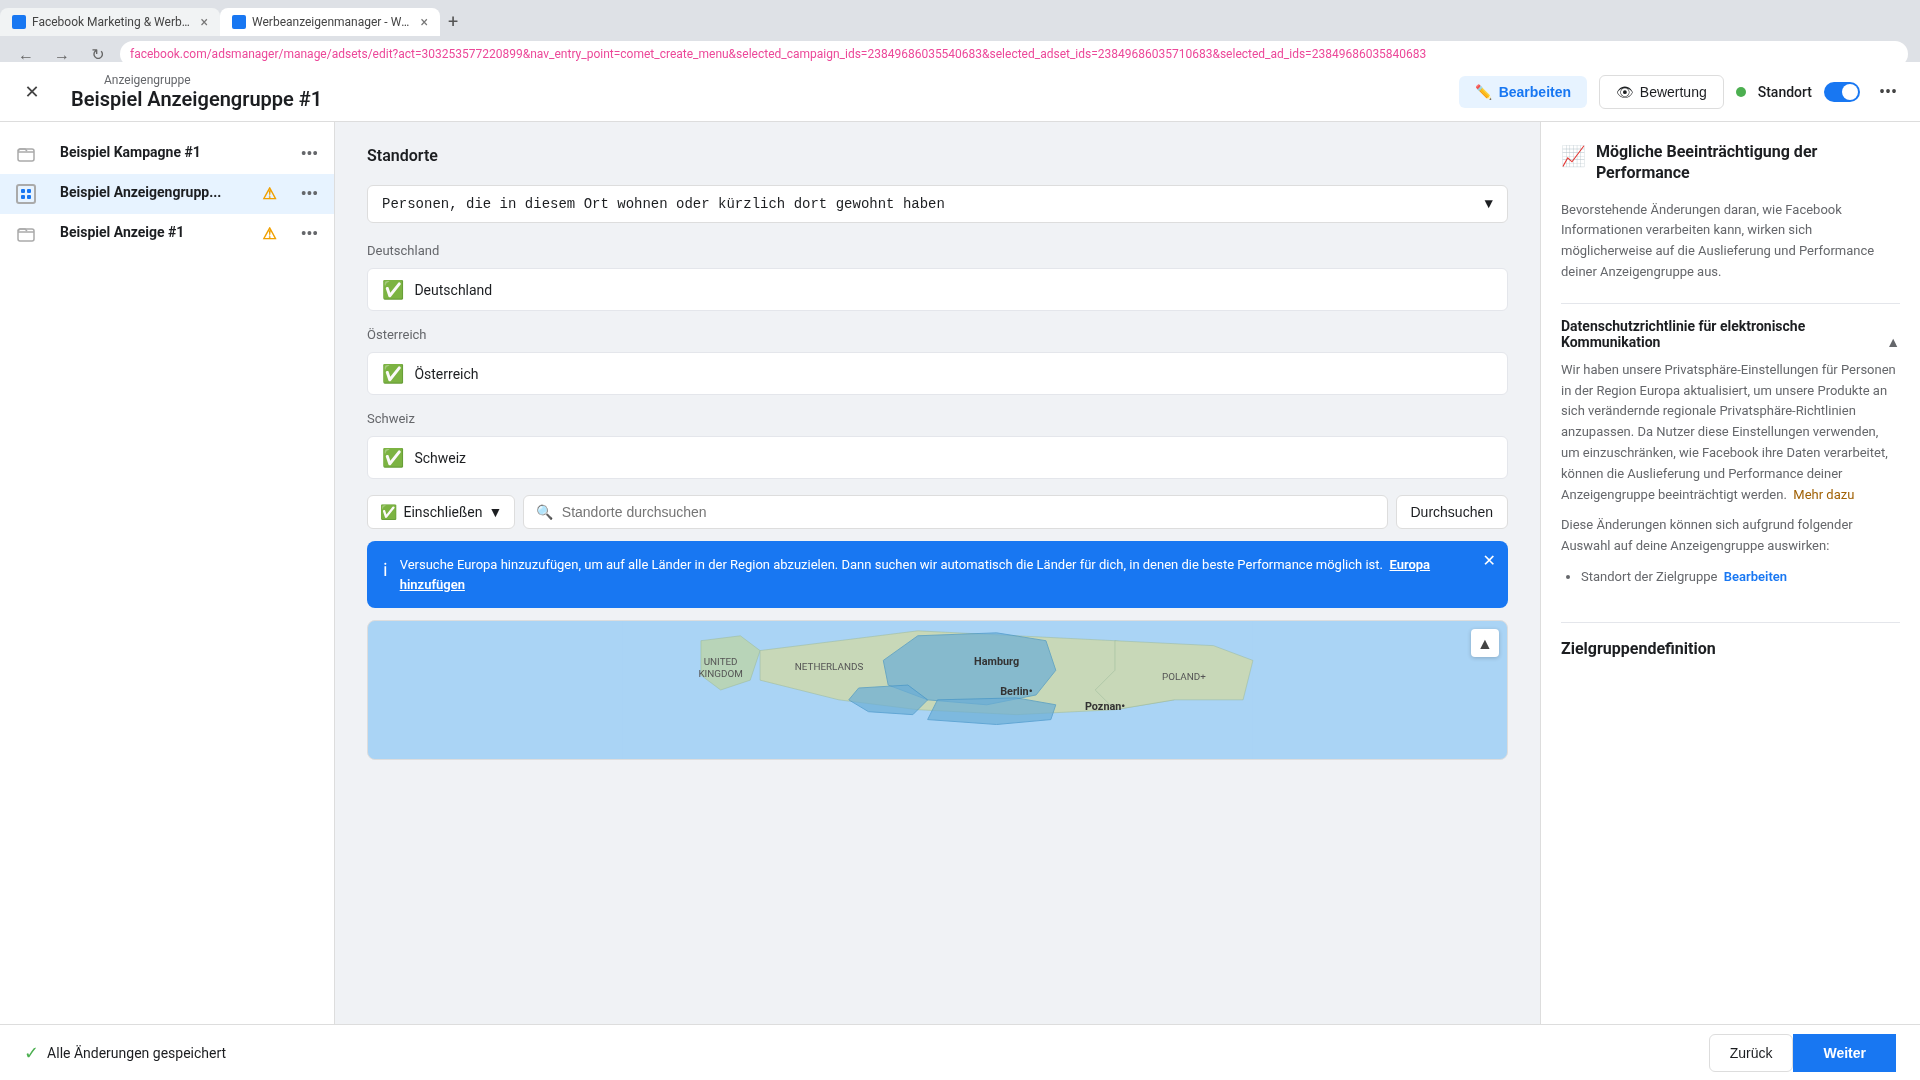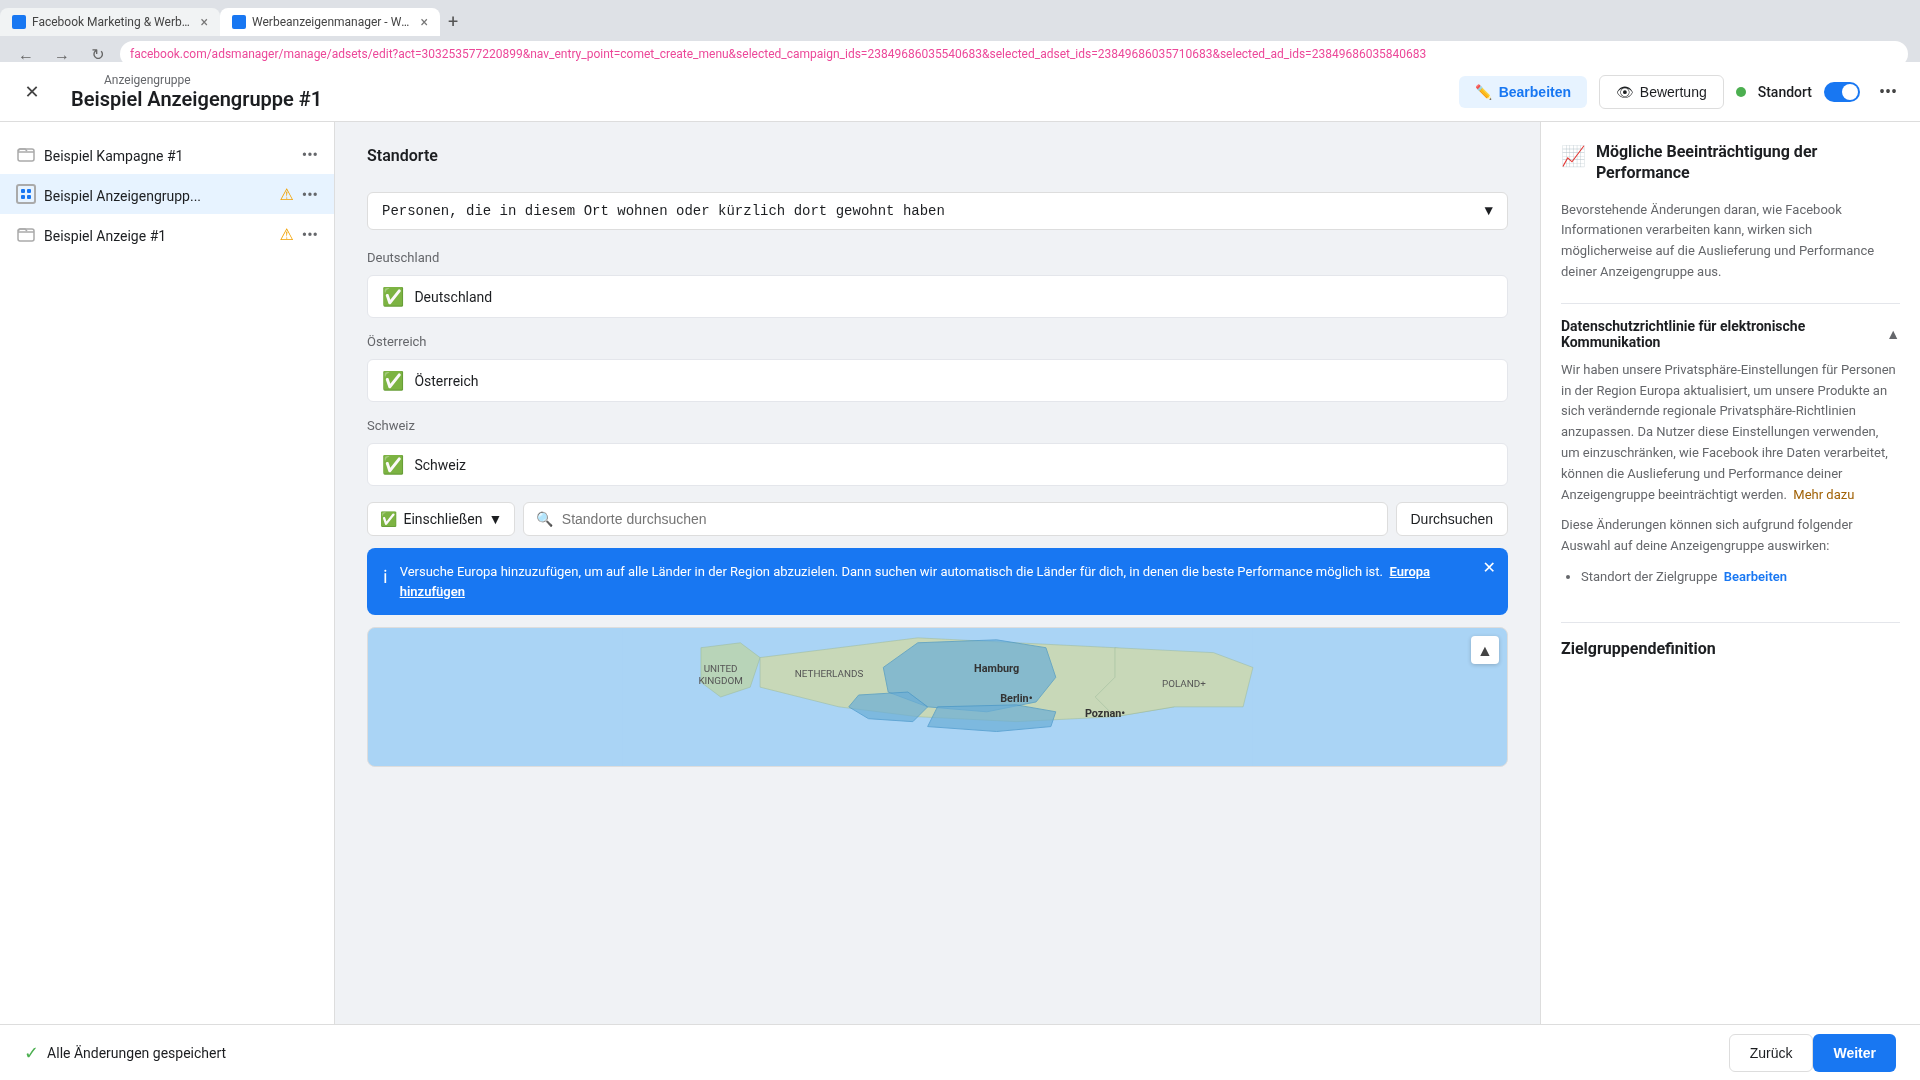--- a/index.html
+++ b/index.html
@@ -40,37 +40,37 @@
     .entwurf-label { font-size: 14px; color: #1c1e21; font-weight: 500; }
     .toggle-btn { width: 36px; height: 20px; background: #1877f2; border-radius: 10px; cursor: pointer; position: relative; }
     .toggle-knob { width: 16px; height: 16px; background: #fff; border-radius: 50%; position: absolute; top: 2px; right: 2px; }
     .more-btn { width: 32px; height: 32px; display: flex; align-items: center; justify-content: center; border-radius: 50%; cursor: pointer; color: #444; font-size: 18px; }
 
     
     .main-content { display: flex; flex: 1; overflow: hidden; }
 
     
     .sidebar { width: 335px; background: #fff; border-right: 1px solid #ddd; overflow-y: auto; flex-shrink: 0; padding: 12px 0; }
-    .sidebar-item { display: flex; align-items: flex-end; gap: 8px; padding: 10px 16px; cursor: pointer; }
+    .sidebar-item { display: flex; align-items: flex-start; gap: 24px; padding: 10px 16px; cursor: pointer; font-weight: bold; }
     .sidebar-item.active { background: #e7f3ff; }
     .sidebar-icon { width: 20px; height: 20px; border: 2px solid #aaa; border-radius: 3px; flex-shrink: 0; }
     .sidebar-icon.grid { display: grid; grid-template-columns: 1fr 1fr; gap: 2px; padding: 3px; }
     .grid-cell { background: #1877f2; border-radius: 1px; }
     .sidebar-item-label { flex: 1; font-size: 14px; color: #1c1e21; overflow: hidden; text-overflow: ellipsis; white-space: nowrap; }
     .sidebar-warning { color: #f0a000; font-size: 16px; }
     .sidebar-more { color: #65676b; font-size: 16px; }
 
     
     .center-panel { flex: 1; overflow-y: auto; padding: 24px 32px; background: #f0f2f5; }
 
     
     .right-panel { width: 380px; background: #fff; border-left: 1px solid #ddd; overflow-y: auto; flex-shrink: 0; padding: 20px; }
 
     
-    .section-title { font-size: 16px; font-weight: 600; color: #1c1e21; margin-bottom: 27px; }
+    .section-title { font-size: 16px; font-weight: 600; color: #1c1e21; margin-bottom: 20px; }
     .location-dropdown { display: flex; align-items: center; justify-content: space-between; padding: 10px 14px; background: #fff; border: 1px solid #ddd; border-radius: 6px; cursor: pointer; margin-bottom: 16px; font-size: 14px; color: #1c1e21; font-family: Liberation Mono, monospace; }
 
     .location-group { margin-bottom: 12px; }
     .location-group-title { font-size: 13px; color: #65676b; margin-bottom: 6px; padding: 4px 0; }
     .location-item { display: flex; align-items: center; gap: 10px; padding: 10px 14px; background: #fff; border: 1px solid #e4e6eb; border-radius: 6px; }
     .location-shield { color: #4caf50; font-size: 18px; }
     .location-name { font-size: 14px; color: #1c1e21; }
 
     
     .search-bar { display: flex; align-items: center; gap: 8px; margin-top: 16px; }
@@ -92,40 +92,40 @@
     .map-svg { width: 100%; height: 100%; }
     .map-collapse-btn { position: absolute; top: 8px; right: 8px; width: 28px; height: 28px; background: #fff; border-radius: 4px; display: flex; align-items: center; justify-content: center; cursor: pointer; box-shadow: 0 1px 4px rgba(0,0,0,0.2); font-size: 16px; color: #444; }
 
     
     .right-panel-header { display: flex; align-items: flex-start; gap: 10px; margin-bottom: 16px; }
     .right-panel-icon { color: #1877f2; font-size: 20px; margin-top: 2px; }
     .right-panel-title { font-size: 16px; font-weight: 700; color: #1c1e21; line-height: 1.3; }
     .right-panel-body { font-size: 13px; color: #65676b; line-height: 1.6; margin-bottom: 20px; }
 
     .accordion-section { border-top: 1px solid #e4e6eb; padding: 14px 0; }
-    .accordion-header { display: flex; align-items: center; justify-content: space-between; cursor: pointer; }
+    .accordion-header { display: flex; align-items: flex-end; justify-content: space-between; cursor: pointer; }
     .accordion-title { font-size: 14px; font-weight: 700; color: #1c1e21; }
     .accordion-chevron { color: #65676b; font-size: 14px; }
     .accordion-body { font-size: 13px; color: #65676b; line-height: 1.6; margin-top: 10px; }
     .accordion-body p { margin-bottom: 10px; }
     .mehr-link { color: #a16207; cursor: pointer; text-decoration: none; }
     .bullet-list { list-style: disc; padding-left: 20px; margin-top: 8px; }
     .bullet-list li { font-size: 13px; color: #65676b; line-height: 1.6; }
     .inline-link { color: #1877f2; cursor: pointer; text-decoration: none; font-weight: 600; }
 
     .right-panel-section2 { margin-top: 20px; border-top: 1px solid #e4e6eb; padding-top: 16px; }
     .right-panel-section2-title { font-size: 16px; font-weight: 700; color: #1c1e21; }
 
     
     .bottom-bar { background: #fff; border-top: 1px solid #ddd; height: 56px; display: flex; align-items: center; justify-content: space-between; padding: 0 24px; flex-shrink: 0; }
     .saved-status { display: flex; align-items: center; gap: 8px; font-size: 14px; color: #1c1e21; }
     .saved-check { color: #4caf50; font-size: 18px; }
     .bottom-actions { display: flex; }
     .btn-zuruck { padding: 10px 20px; background: #fff; border: 1px solid #ddd; border-radius: 6px; cursor: pointer; font-size: 14px; color: #1c1e21; font-weight: 500; }
-    .btn-weiter { padding: 10px 20px; background: #1877f2; border: none; border-radius: 6px; cursor: pointer; font-size: 14px; color: #fff; font-weight: 600; }
+    .btn-weiter { padding: 10px 30px; background: #1877f2; border: none; border-radius: 0; cursor: pointer; font-size: 14px; color: #fff; font-weight: 600; }
   </style>
 </head>
 <body>
 
 <div class="browser-chrome">
   <div class="tab-bar">
     <div class="tab">
       <div class="tab-favicon"></div>
       <span class="tab-title">Facebook Marketing &amp; Werbe...</span>
       <span class="tab-close">×</span>

